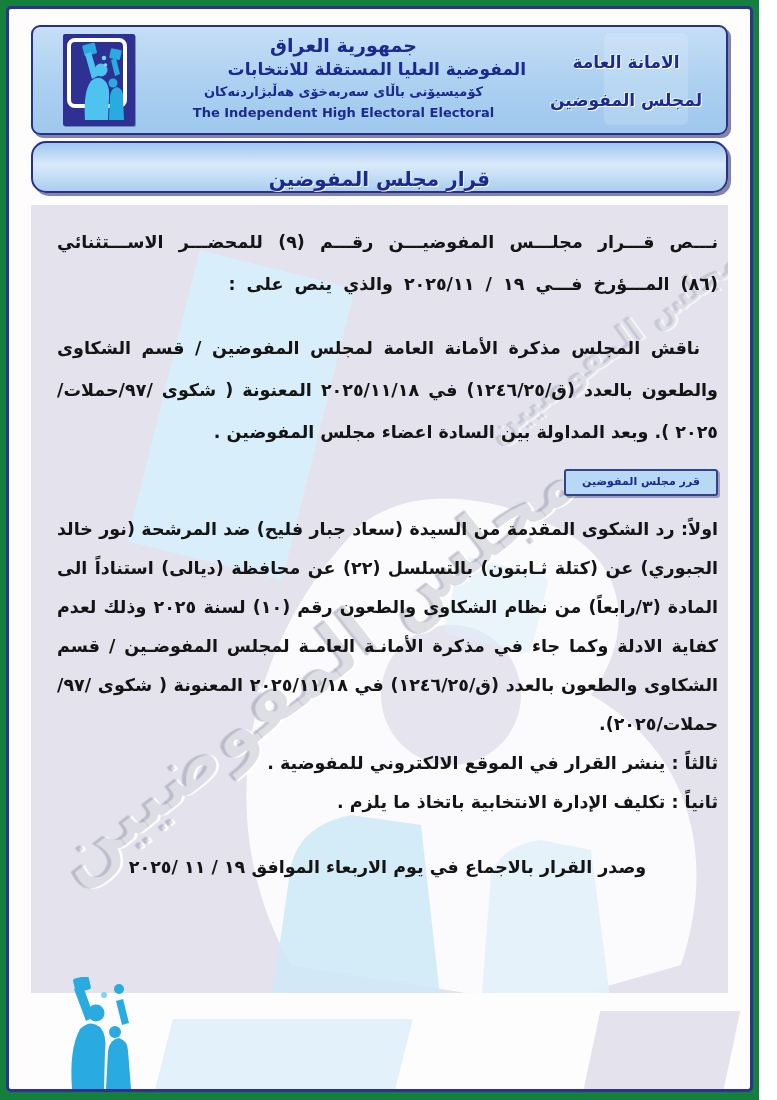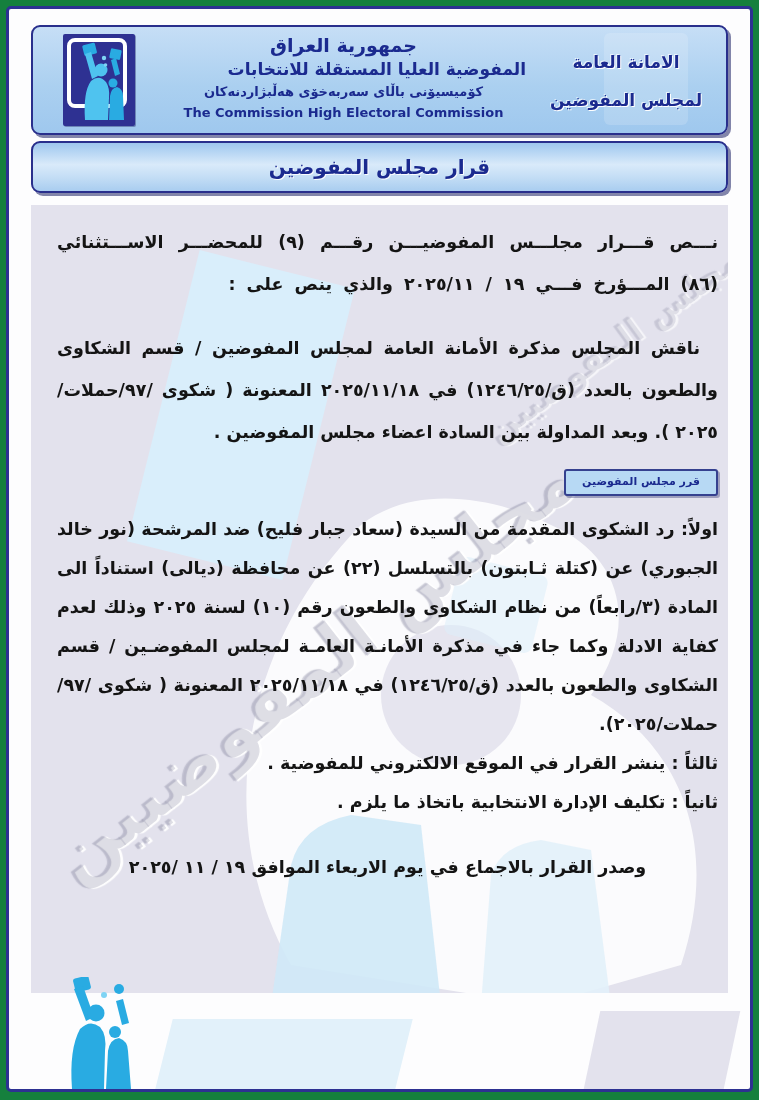--- a/index.html
+++ b/index.html
@@ -22,23 +22,23 @@
   .hdr-center .l1{font-size:19px;font-weight:bold;line-height:24px;}
   .hdr-center .l2{font-size:17px;font-weight:bold;line-height:24px;text-align:right;}
   .hdr-center .l3{font-size:13px;font-weight:bold;line-height:22px;}
   .hdr-center .l4{font-size:13px;font-weight:bold;line-height:20px;direction:ltr;}
   .hdr-logo{position:absolute;left:30px;top:7px;width:72px;height:92px;background:#2e3192;
       border-radius:2px;box-shadow:1px 1px 0 rgba(30,35,100,.4);}
 
   
   .title-box{position:absolute;left:22px;right:22px;top:132px;height:48px;
       background:linear-gradient(180deg,#9ec7ee 0%,#d9eafa 45%,#c3ddf5 72%,#a9cdf0 100%);
-      border:2px solid #292f8c;border-radius:9px;
+      border:2px solid #292f8c;border-radius:15px;
       box-shadow:3px 3px 0 rgba(30,35,100,0.55);
-      display:flex;align-items:center;justify-content:center;}
+      display:flex;align-items:flex-end;justify-content:center;}
   .title-box span{color:#1b2a8f;font-size:20px;font-weight:bold;direction:rtl;
       text-shadow:1px 1px 0 rgba(255,255,255,.9);}
 
   
   .body-panel{position:absolute;left:22px;right:22px;top:196px;height:788px;
       background:#e3e2ed;overflow:hidden;}
   .content{position:relative;z-index:3;direction:rtl;padding:16px 10px 0 26px;color:#141414;}
   .content p{margin:0;font-weight:bold;font-size:17.5px;}
   .p-intro{line-height:42px;text-align:justify;word-spacing:5px;margin-bottom:22px !important;}
   .p-disc{line-height:42px;text-align:justify;text-indent:18px;margin-bottom:16px !important;}
@@ -90,21 +90,21 @@
           <path d="M48,26 L53,24 L57,40 L52,42 Z" fill="#29abe2"></path>
           <circle cx="50" cy="49" r="4.5" fill="#29abe2"></circle>
           <path d="M46,86 L47,62 Q48,54 54,53 Q60,55 60,62 L61,86 Z" fill="#29abe2"></path>
         </svg>
       </div>
 
       <div class="hdr-center">
         <div class="l1">جمهورية العراق</div>
         <div class="l2">المفوضية العليا المستقلة للانتخابات</div>
         <div class="l3">كۆمیسیۆنی باڵای سەربەخۆی هەڵبژاردنەکان</div>
-        <div class="l4">The Commission High Electoral Commission</div>
+        <div class="l4">The Independent High Electoral Electoral</div>
       </div>
 
       <div class="hdr-right">
         <div>الامانة العامة</div>
         <div>لمجلس المفوضين</div>
       </div>
     </div>
 
     <div class="title-box">
       <span>قرار مجلس المفوضين</span>

